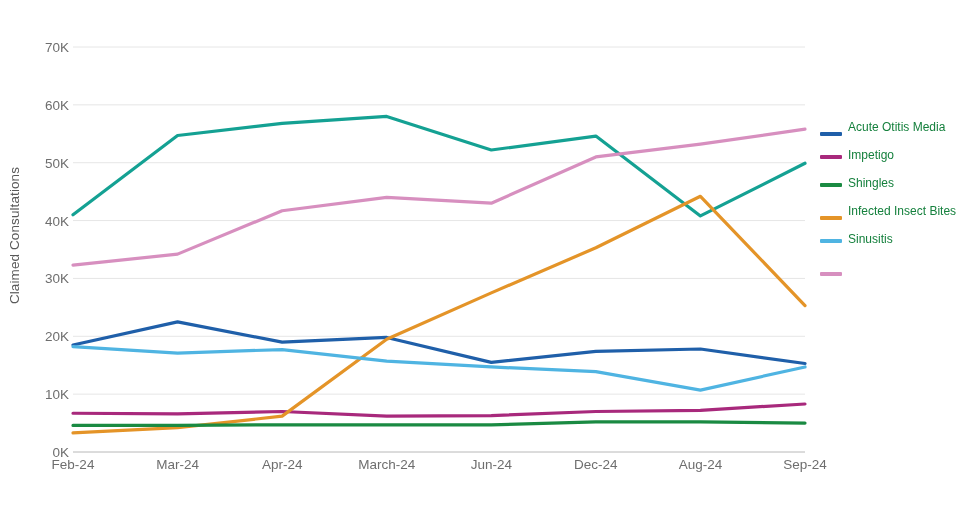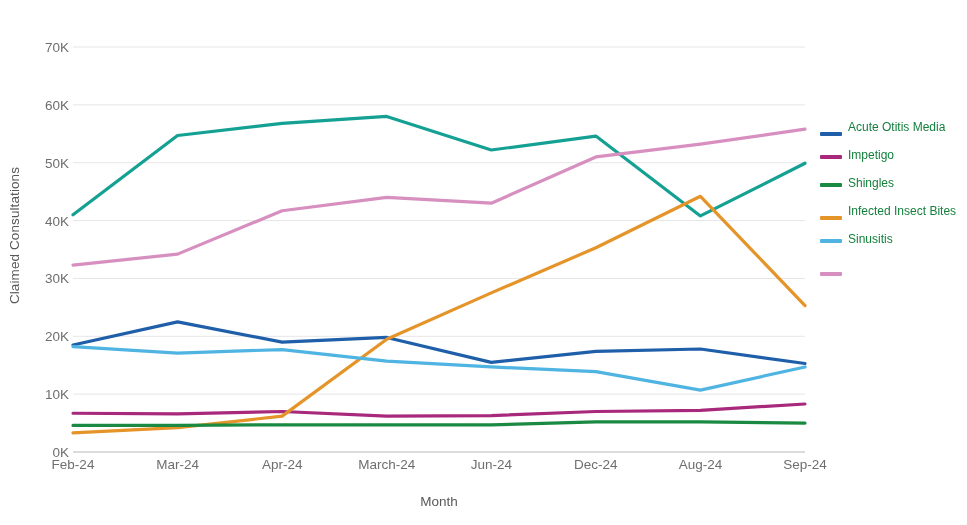--- a/index.html
+++ b/index.html
@@ -164,21 +164,20 @@
       <div class="xtick" style="left: 73px;">Feb-24</div>
       <div class="xtick" style="left: 177.571px;">Mar-24</div>
       <div class="xtick" style="left: 282.143px;">Apr-24</div>
       <div class="xtick" style="left: 386.714px;">March-24</div>
       <div class="xtick" style="left: 491.286px;">Jun-24</div>
       <div class="xtick" style="left: 595.857px;">Dec-24</div>
       <div class="xtick" style="left: 700.429px;">Aug-24</div>
       <div class="xtick" style="left: 805px;">Sep-24</div>
     </div>
 
-  <div class="xlabel">Month</div>
 
   <div class="legend" id="legend">
       <div class="legend-item two-line">
         <span class="legend-swatch" style="background: rgb(31, 95, 169);"></span>
         <span class="legend-text">Acute Otitis Media</span>
       </div>
       <div class="legend-item">
         <span class="legend-swatch" style="background: rgb(168, 41, 124);"></span>
         <span class="legend-text">Impetigo</span>
       </div>

